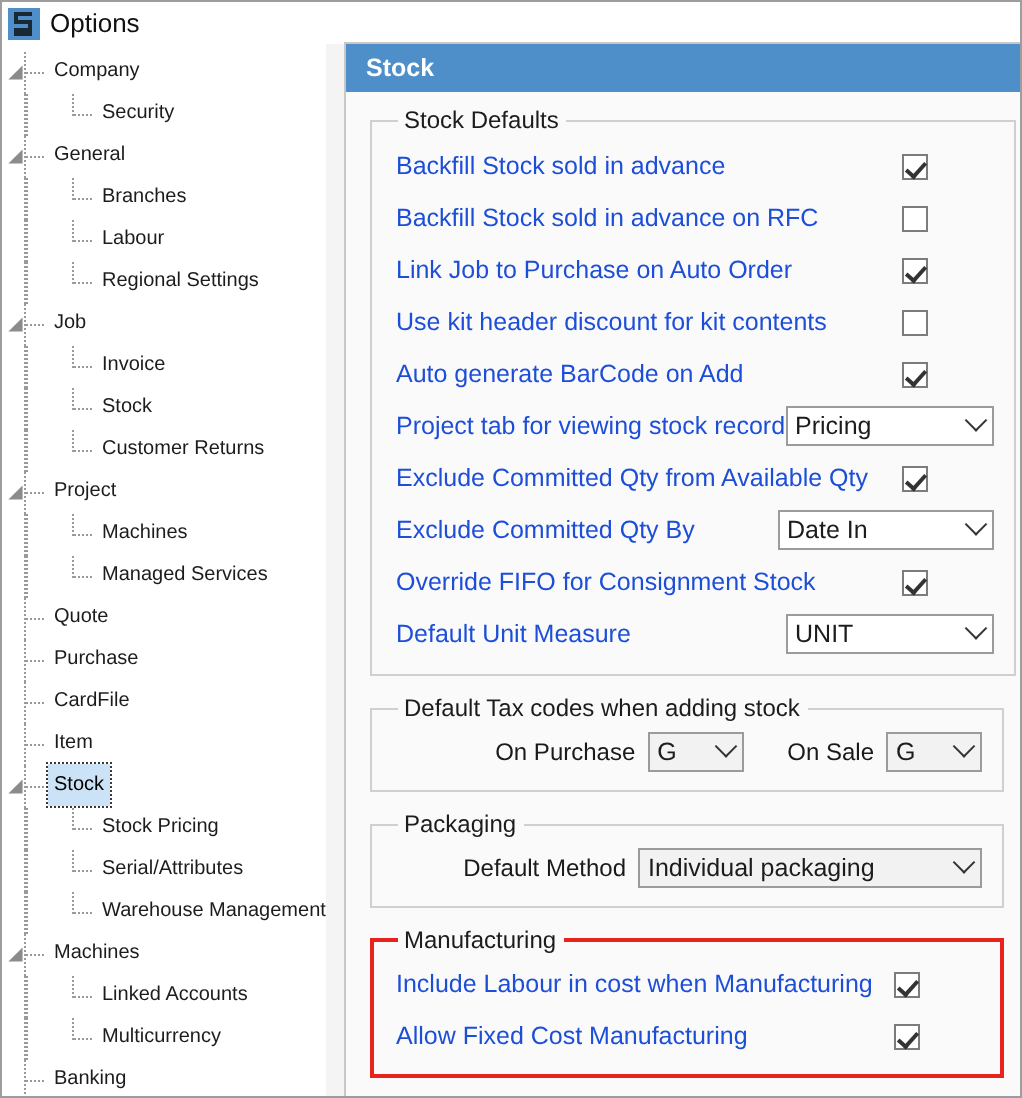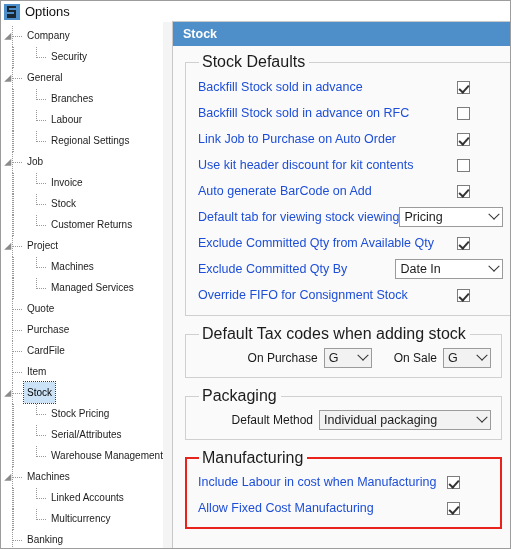--- a/index.html
+++ b/index.html
@@ -151,21 +151,21 @@
   }
 
   fieldset.group {
     border: 1px solid #d0d0d0;
     margin: 0 0 9px 0;
     padding: 3px 10px 7px 12px;
     background: transparent;
     box-sizing: border-box;
   }
   fieldset.group > legend {
-    font-size: 16px;
+    font-size: 12px;
     color: #1c1c1c;
     padding: 0 4px 0 3px;
     margin-left: 1px;
   }
   fieldset.group.highlight {
     border: 2px solid #e8231c;
     padding: 2px 9px 6px 11px;
   }
 
   .row {
@@ -320,21 +320,21 @@
         </div>
 
         <div class="row">
           <span class="rlabel">Auto generate BarCode on Add</span>
           <span class="spacer"></span>
           <span class="cb checked"></span>
           <span style="width:33px"></span>
         </div>
 
         <div class="row">
-          <span class="rlabel">Default tab for viewing stock viewing</span>
+          <span class="rlabel">Project tab for viewing stock record</span>
           <span class="spacer"></span>
           <span class="combo w-pricing">
             <span class="cval">Pricing</span>
             <span class="arrow"></span>
           </span>
         </div>
 
         <div class="row">
           <span class="rlabel">Exclude Committed Qty from Available Qty</span>
           <span class="spacer"></span>
@@ -351,20 +351,28 @@
           </span>
         </div>
 
         <div class="row">
           <span class="rlabel">Override FIFO for Consignment Stock</span>
           <span class="spacer"></span>
           <span class="cb checked"></span>
           <span style="width:33px"></span>
         </div>
 
+        <div class="row">
+          <span class="rlabel">Default Unit Measure</span>
+          <span class="spacer"></span>
+          <span class="combo w-unit">
+            <span class="cval">UNIT</span>
+            <span class="arrow"></span>
+          </span>
+        </div>
 
       </fieldset>
 
       <fieldset class="group">
         <legend>Default Tax codes when adding stock</legend>
         <div class="taxrow">
           <span class="rlabel">On Purchase</span>
           <span class="combo w-tax gray">
             <span class="cval">G</span>
             <span class="arrow"></span>

